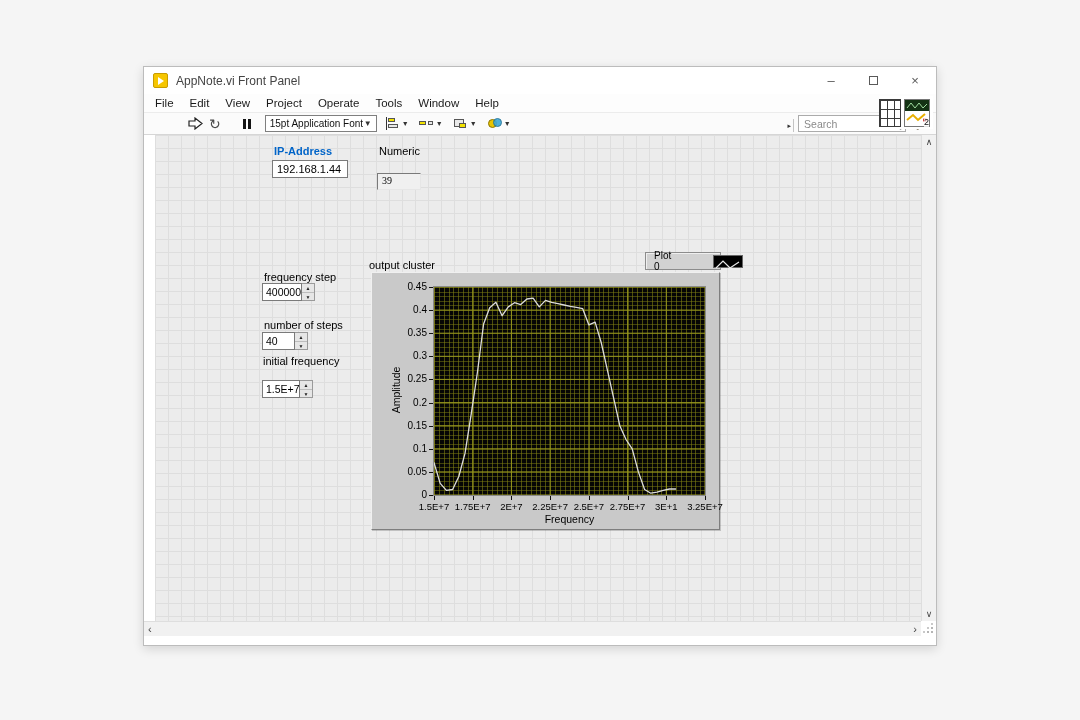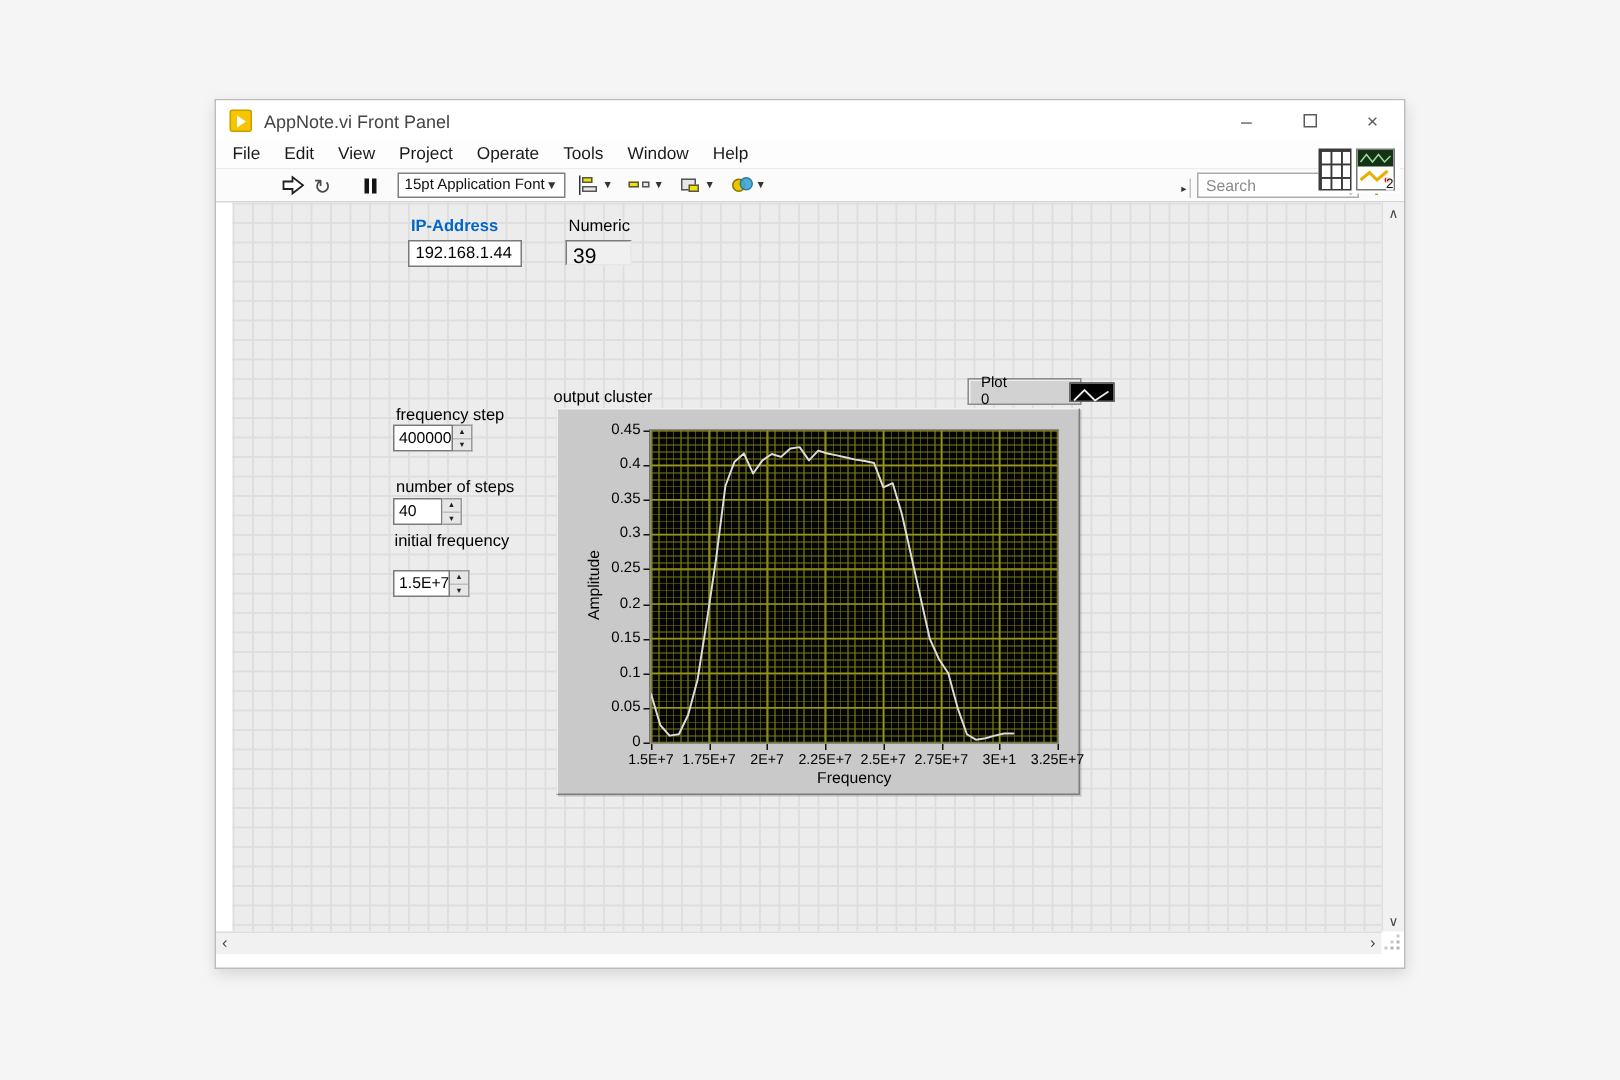--- a/index.html
+++ b/index.html
@@ -83,22 +83,22 @@
   
   .panel { position:absolute; left:1px; top:68px; right:15px; bottom:24px; background:#ececec;
       background-image:linear-gradient(#dedede 1px, transparent 1px), linear-gradient(90deg,#dedede 1px, transparent 1px);
       background-size:13px 13px; overflow:hidden;margin-left:10px; }
 
   .ctl-label { position:absolute; font-size:11px; color:#000; white-space:nowrap; }
   .ip-label { left:119px; top:10px; color:#0064c8; font-weight:bold; }
   .ip-box { position:absolute; left:117px; top:25px; width:76px; height:18px; background:#fff;
             border:1px solid #7a7a7a; font-size:11px; color:#000; padding:2px 0 0 4px; }
   .numeric-label { left:224px; top:10px; }
-  .numeric-box { position:absolute; left:222px; top:25px; width:44px; height:17px; background:#f0f0f0;
-                 border:1px solid; border-color:#7a7a7a #e6e6e6 #e6e6e6 #7a7a7a; font-size:14px; color:#000; padding:1px 0 0 4px; }
+  .numeric-box { position:absolute; left:222px; top:38px; width:44px; height:17px; background:#f0f0f0;
+                 border:1px solid; border-color:#7a7a7a #e6e6e6 #e6e6e6 #7a7a7a; font-size:10px; color:#000; padding:1px 0 0 4px;font-family:Liberation Serif, serif; }
 
   .spin-ctl { position:absolute; display:flex; height:18px; }
   .spin-val { height:18px; background:#fff; border:1px solid #7a7a7a; font-size:10.5px; color:#000;
               padding:2px 0 0 3px; overflow:hidden; white-space:nowrap; }
   .spinner { width:13px; height:18px; border:1px solid #9a9a9a; border-left:0; background:#e6e6e6; display:flex; flex-direction:column; }
   .spinner span { flex:1; font-size:5px; line-height:8px; text-align:center; color:#222; }
   .spinner span:first-child { border-bottom:1px solid #bdbdbd; }
 
   
   .cluster-label { left:214px; top:124px; }

